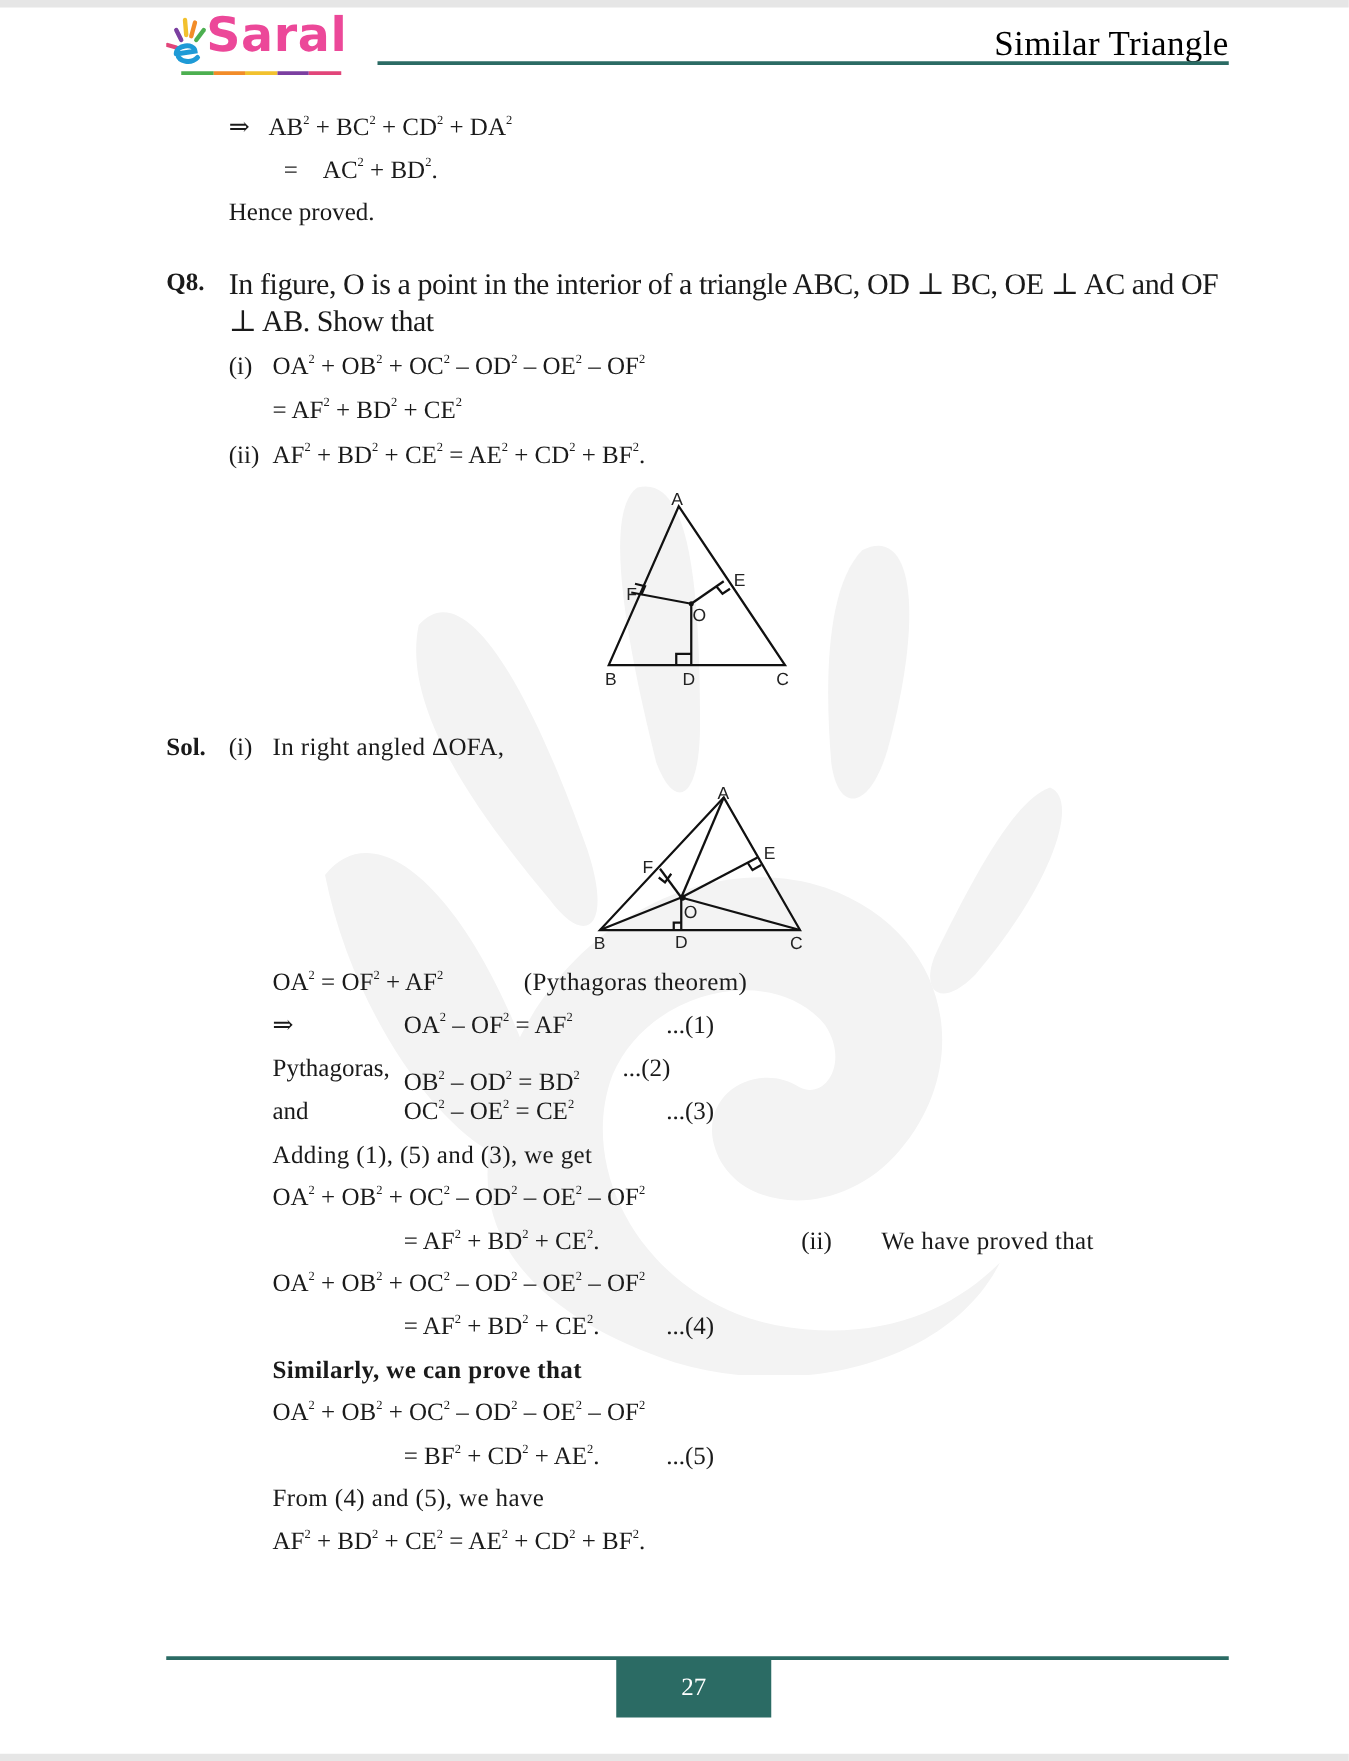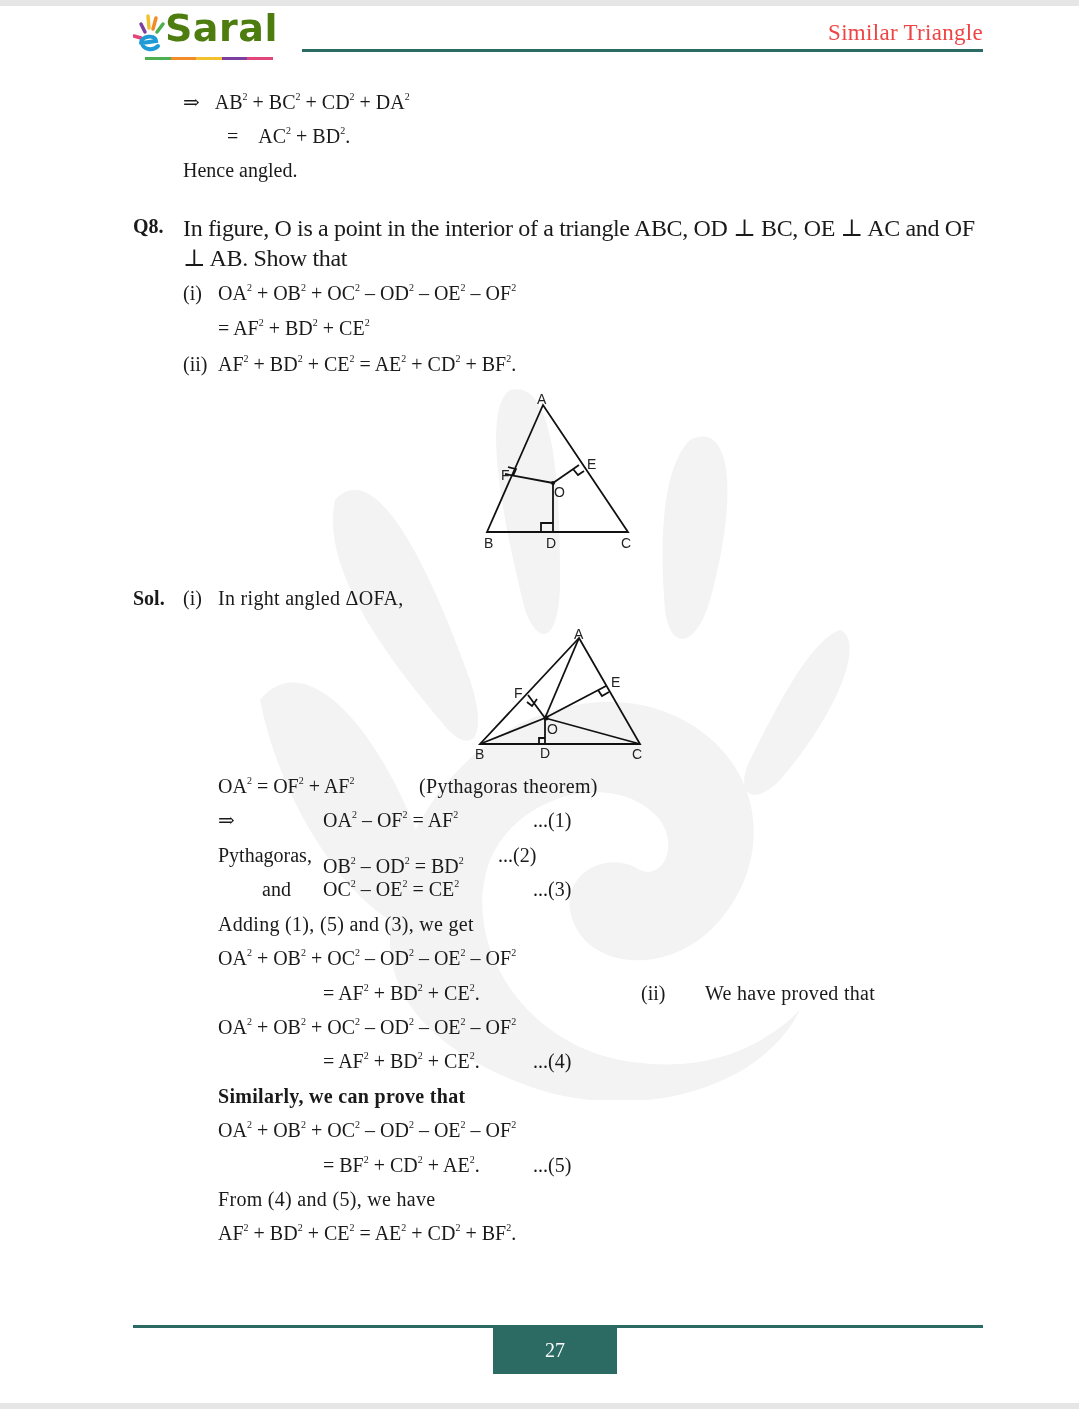--- a/index.html
+++ b/index.html
@@ -13,27 +13,27 @@
   .bottombar { position: absolute; left: 0; top: 1403px; width: 1079px; height: 6px; background: #e6e6e6; }
 
   
   .watermark { position: absolute; left: 240px; top: 380px; width: 620px; height: 720px; pointer-events: none; }
 
   
   .logo { position: absolute; left: 133px; top: 10px; width: 145px; height: 44px; }
   .logo-text {
     position: absolute; left: 32px; top: -4px;
     font-family: "DejaVu Sans", "Liberation Sans", sans-serif;
-    font-size: 38px; font-weight: bold; color: #4d7c0f; letter-spacing: 0.5px;
+    font-size: 38px; font-weight: bold; color: #ec4899; letter-spacing: 0.5px;
   }
   .logo-stripe { position: absolute; left: 12px; top: 47px; height: 3px; width: 128px; display: flex; }
   .logo-stripe span { flex: 1; height: 3px; }
   .header-title {
     position: absolute; right: 96px; top: 20px;
-    font-size: 23px; color: #ef4444; letter-spacing: 0.3px;
+    font-size: 28px; color: #000000; letter-spacing: 0.3px;
   }
   .header-rule { position: absolute; left: 302px; top: 49px; width: 681px; height: 3px; background: #2b6b64; }
 
   
   .line { position: absolute; font-size: 20px; white-space: nowrap; line-height: 24px; }
   .bold { font-weight: bold; }
   sup { font-size: 10px; vertical-align: 9px; line-height: 0; }
   .q-text { position: absolute; left: 183px; top: 213px; width: 802px; font-size: 24px; line-height: 30px; letter-spacing: -0.35px; }
 
   
@@ -84,21 +84,21 @@
 </div>
 <div class="header-title">Similar Triangle</div>
 <div class="header-rule"></div>
 
 <div class="line" style="left:183px;top:90px;">
   <span>⇒</span>&nbsp;&nbsp;&nbsp;AB<sup>2</sup> + BC<sup>2</sup> + CD<sup>2</sup> + DA<sup>2</sup>
 </div>
 <div class="line" style="left:183px;top:124px;margin-left:44px;">
   <span>=</span>&nbsp;&nbsp;&nbsp;&nbsp;AC<sup>2</sup> + BD<sup>2</sup>.
 </div>
-<div class="line" style="left:183px;top:158px;">Hence angled.</div>
+<div class="line" style="left:183px;top:158px;">Hence proved.</div>
 
 <div class="line bold" style="left:133px;top:214px;">Q8.</div>
 <div class="q-text">In figure, O is a point in the interior of a triangle ABC, OD ⊥ BC, OE ⊥ AC and OF ⊥ AB. Show that</div>
 
 <div class="line" style="left:183px;top:281px;">(i)</div>
 <div class="line" style="left:218px;top:281px;">OA<sup>2</sup> + OB<sup>2</sup> + OC<sup>2</sup> – OD<sup>2</sup> – OE<sup>2</sup> – OF<sup>2</sup></div>
 <div class="line" style="left:218px;top:316px;">= AF<sup>2</sup> + BD<sup>2</sup> + CE<sup>2</sup></div>
 <div class="line" style="left:183px;top:352px;">(ii)</div>
 <div class="line" style="left:218px;top:352px;">AF<sup>2</sup> + BD<sup>2</sup> + CE<sup>2</sup> = AE<sup>2</sup> + CD<sup>2</sup> + BF<sup>2</sup>.</div>
 
@@ -153,21 +153,21 @@
 <div class="line" style="left:419px;top:774px;letter-spacing:0.3px;">(Pythagoras theorem)</div>
 
 <div class="line" style="left:218px;top:808px;">⇒</div>
 <div class="line" style="left:323px;top:808px;">OA<sup>2</sup> – OF<sup>2</sup> = AF<sup>2</sup></div>
 <div class="line" style="left:533px;top:808px;">...(1)</div>
 
 <div class="line" style="left:218px;top:843px;">Pythagoras,</div>
 <div class="line" style="left:323px;top:843px;margin-top:11px;">OB<sup>2</sup> – OD<sup>2</sup> = BD<sup>2</sup></div>
 <div class="line" style="left:498px;top:843px;">...(2)</div>
 
-<div class="line" style="left:218px;top:877px;margin-left:44px;">and</div>
+<div class="line" style="left:218px;top:877px;">and</div>
 <div class="line" style="left:323px;top:877px;">OC<sup>2</sup> – OE<sup>2</sup> = CE<sup>2</sup></div>
 <div class="line" style="left:533px;top:877px;">...(3)</div>
 
 <div class="line" style="left:218px;top:912px;letter-spacing:0.3px;">Adding (1), (5) and (3), we get</div>
 <div class="line" style="left:218px;top:946px;">OA<sup>2</sup> + OB<sup>2</sup> + OC<sup>2</sup> – OD<sup>2</sup> – OE<sup>2</sup> – OF<sup>2</sup></div>
 <div class="line" style="left:323px;top:981px;">= AF<sup>2</sup> + BD<sup>2</sup> + CE<sup>2</sup>.</div>
 <div class="line" style="left:641px;top:981px;">(ii)</div>
 <div class="line" style="left:705px;top:981px;letter-spacing:0.3px;">We have proved that</div>
 
 <div class="line" style="left:218px;top:1015px;">OA<sup>2</sup> + OB<sup>2</sup> + OC<sup>2</sup> – OD<sup>2</sup> – OE<sup>2</sup> – OF<sup>2</sup></div>

